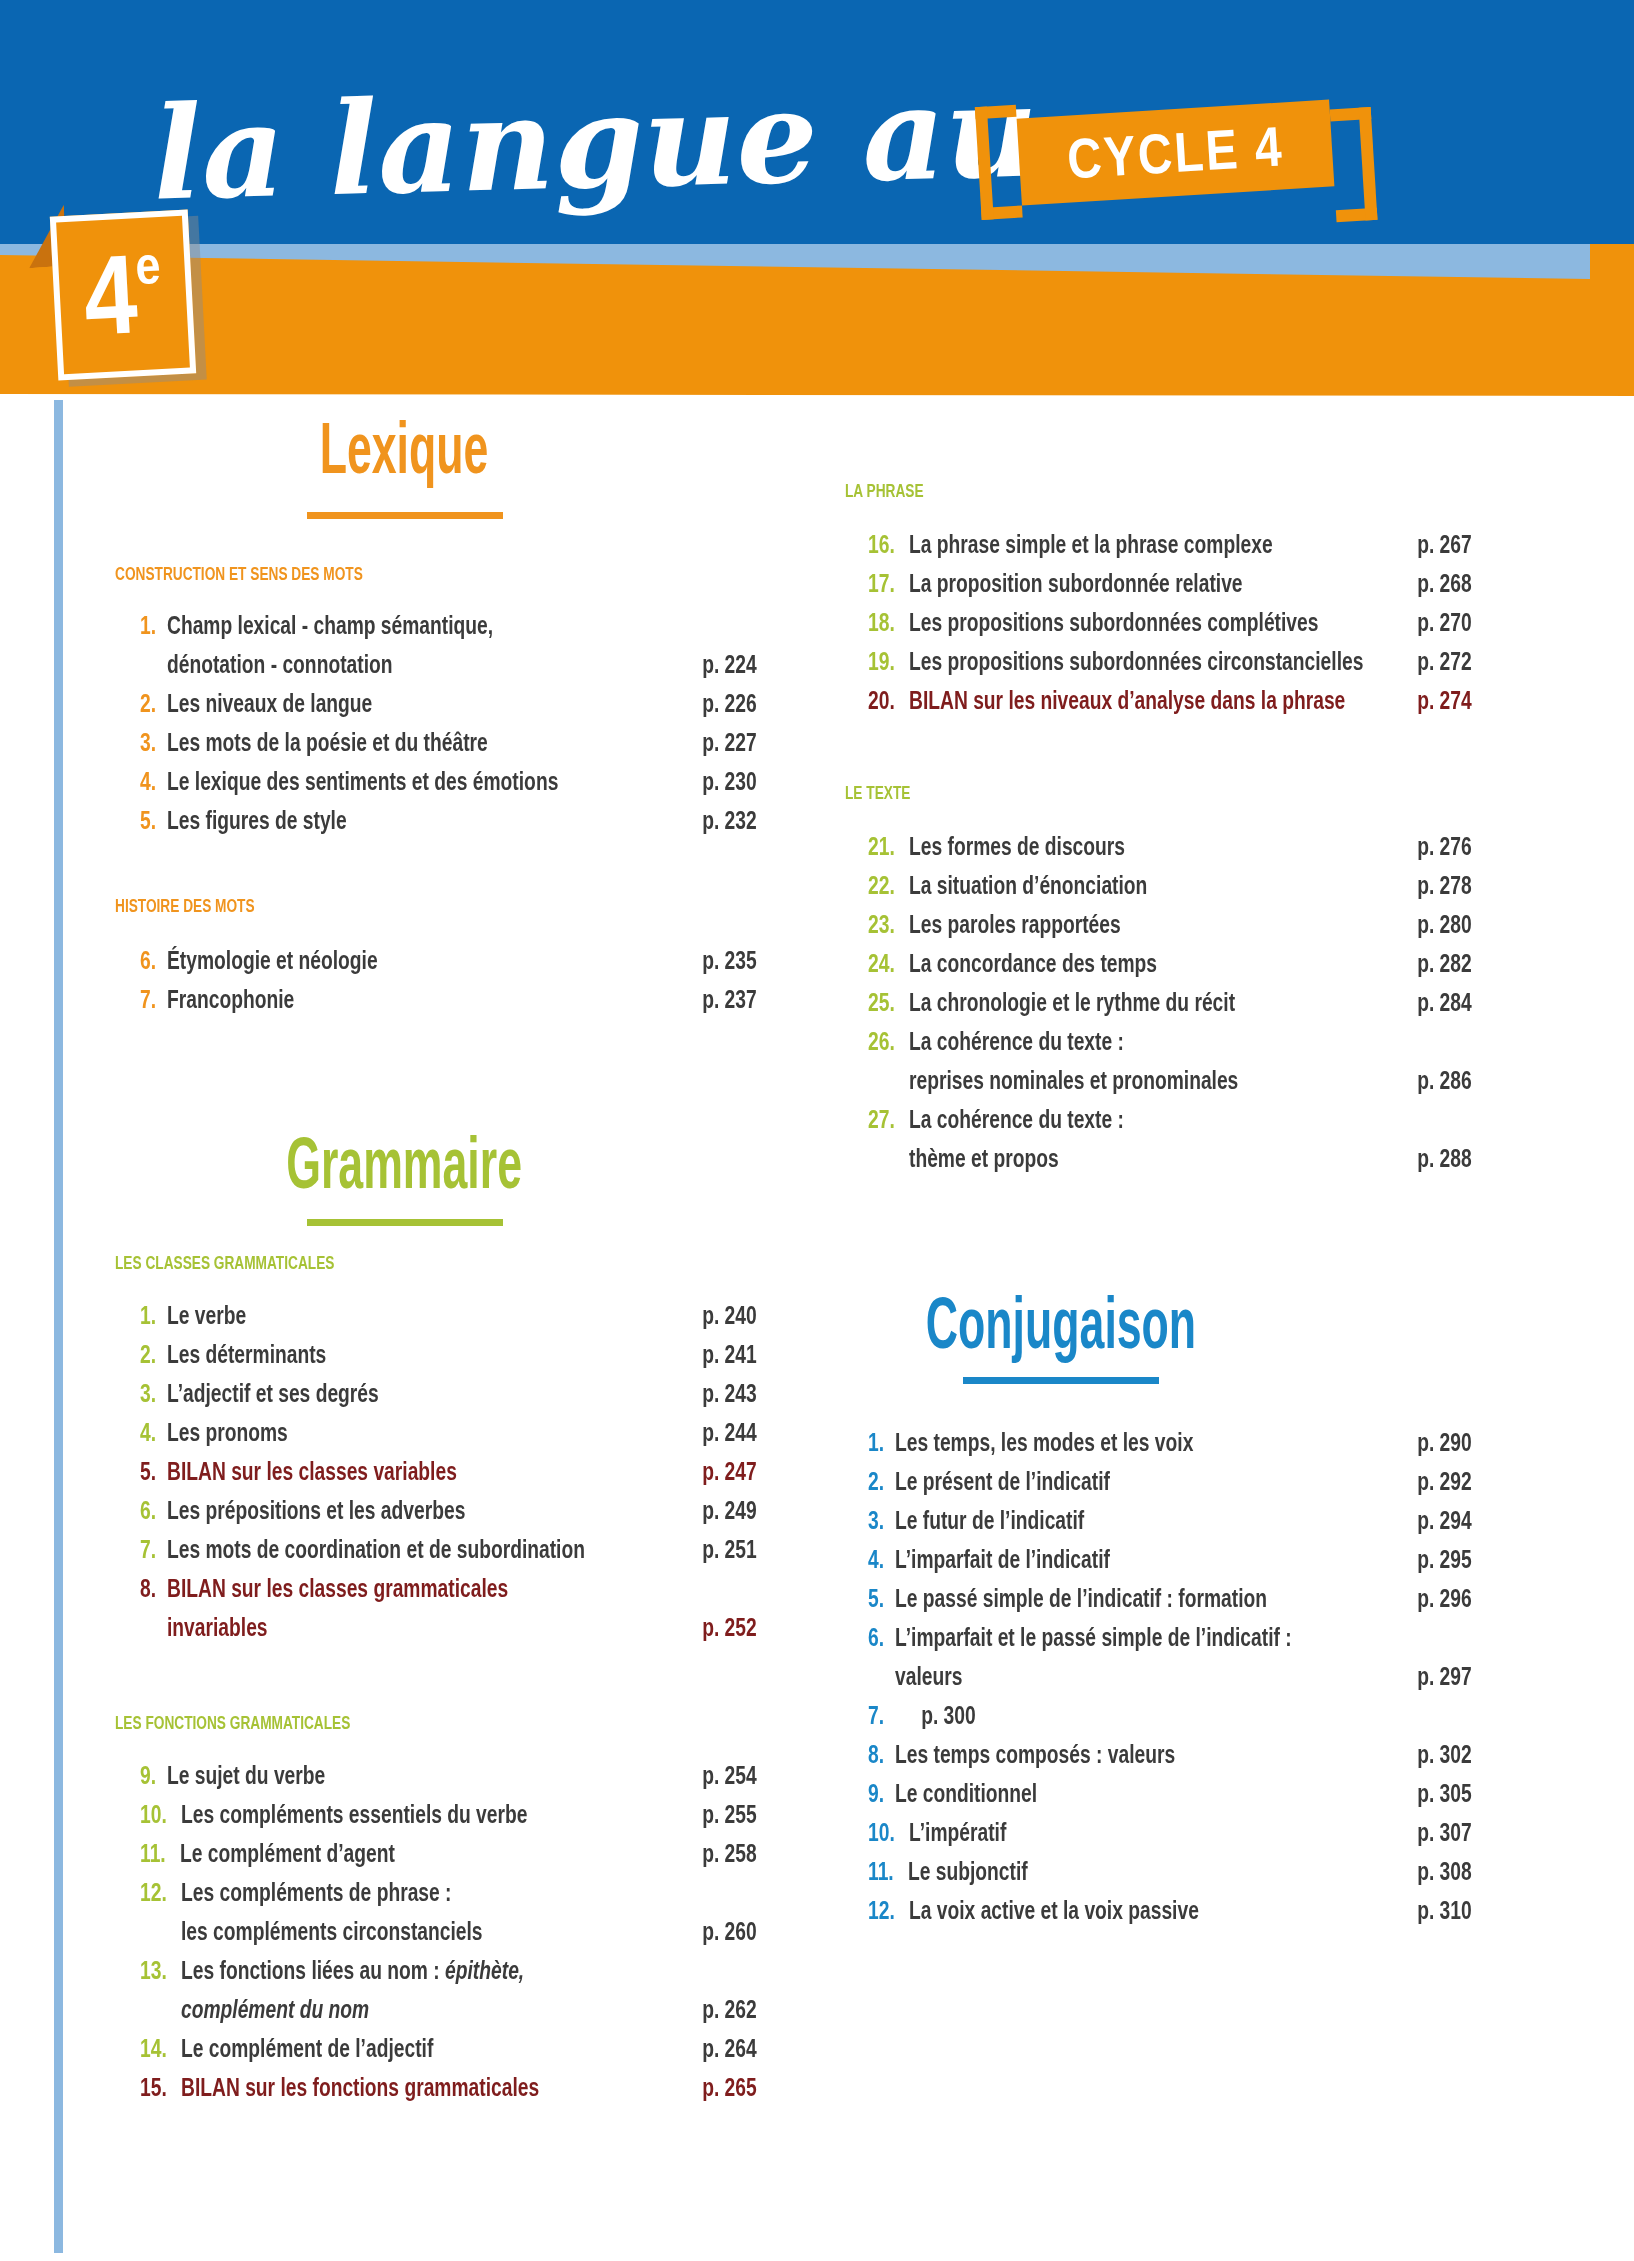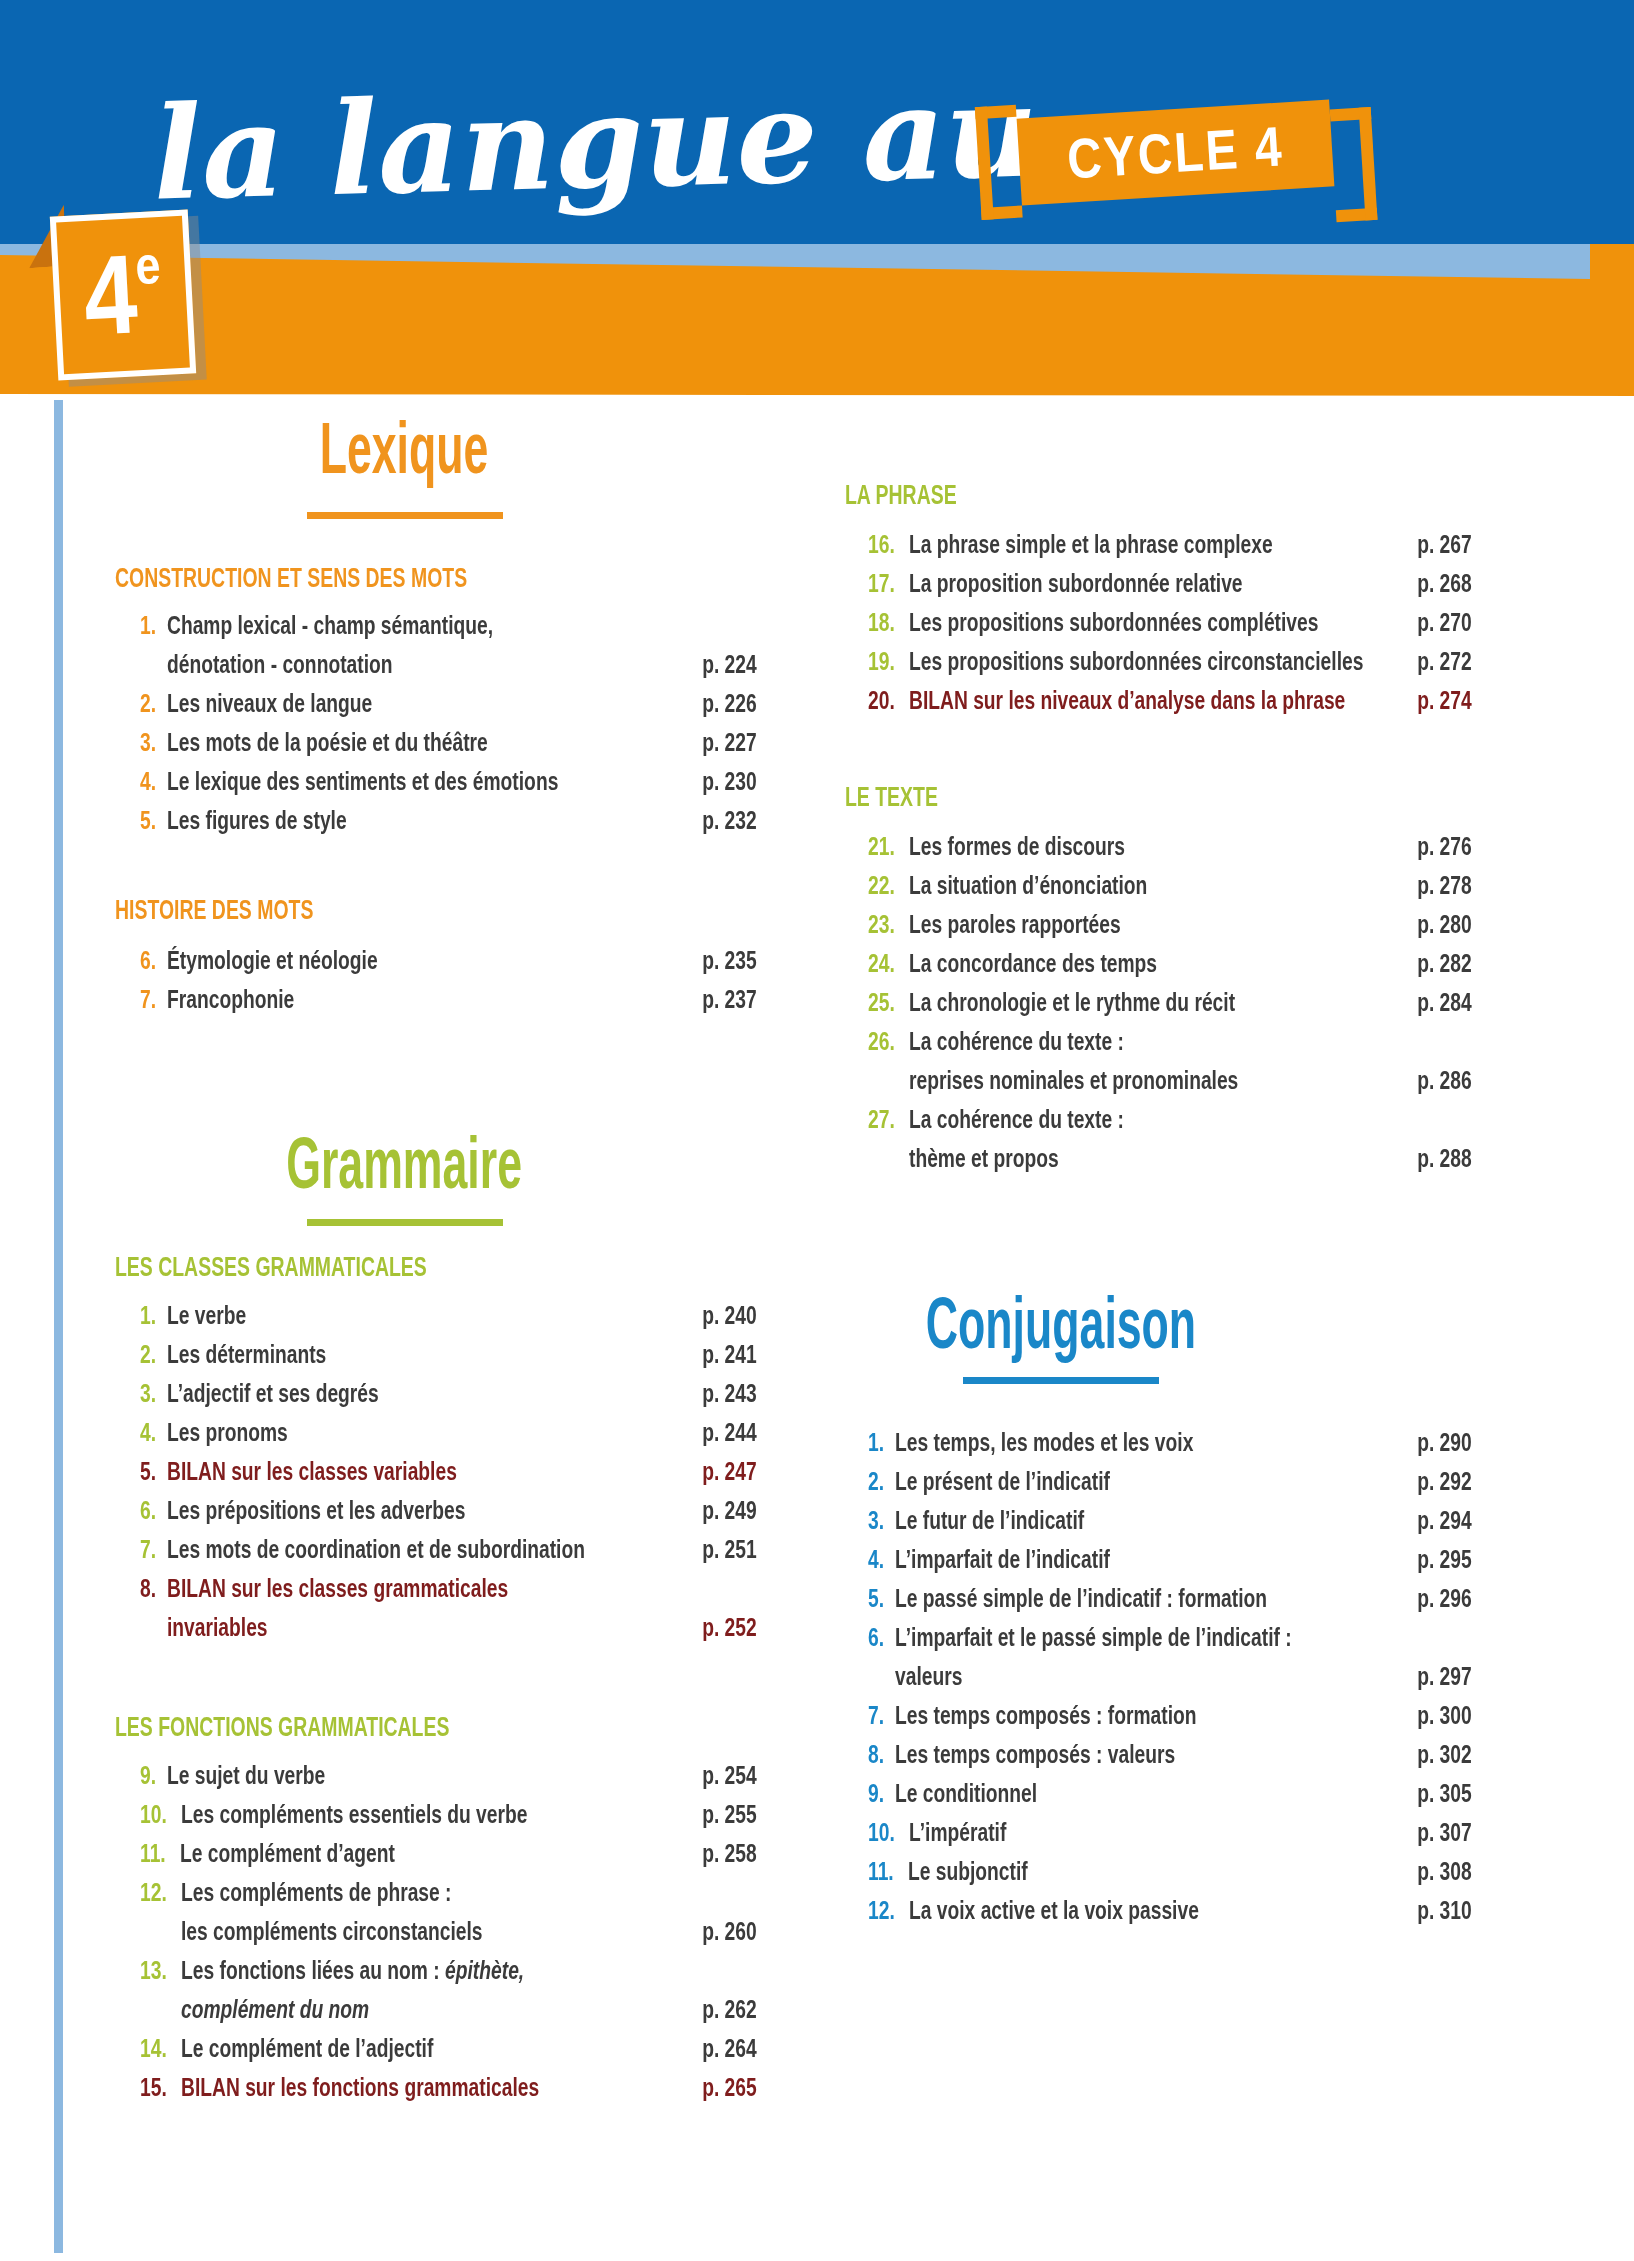--- a/index.html
+++ b/index.html
@@ -43,21 +43,21 @@
   .sx-r{display:inline-block;transform:scaleX(0.74);transform-origin:100% 0;white-space:nowrap;}
   .sx-c{display:inline-block;transform:scaleX(0.62);transform-origin:50% 0;white-space:nowrap;}
   .sx-h{display:inline-block;transform:scaleX(0.72);transform-origin:0 0;white-space:nowrap;}
 
   .sec-title{position:absolute;text-align:center;font-weight:bold;font-size:72px;line-height:1.1;}
   .title-o{color:#f0941e;} .title-g{color:#a6c235;} .title-b{color:#1a87c8;}
   .title-rule{position:absolute;text-align:center;}
   .title-rule span{display:inline-block;width:196px;height:6.8px;}
   .rule-o span{background:#f0941e;} .rule-g span{background:#a6c235;} .rule-b span{background:#1a87c8;}
 
-  .group-head{position:absolute;font-weight:bold;font-size:27px;line-height:1.1;}
+  .group-head{position:absolute;font-weight:bold;font-size:19px;line-height:1.1;}
   .head-o{color:#f0941e;} .head-g{color:#a6c235;}
 
   .toc-list{position:absolute;}
   .trow{display:flex;align-items:flex-start;font-weight:bold;font-size:26px;line-height:39px;color:#3b3b3b;}
   .trow .num{margin-right:5.1px;}
   .trow .txt{flex:1;min-width:0;}
   .trow .pg{margin-left:6.8px;align-self:flex-end;}
   .acc-o .num{color:#f0941e;}
   .acc-g .num{color:#a6c235;}
   .acc-b .num{color:#1a87c8;}
@@ -334,21 +334,20 @@
         <span class="txt"><span class="sx">Le passé simple de l’indicatif : formation</span></span>
         <span class="pg"><span class="sx-r">p. 296</span></span>
       </div>
       <div class="trow">
         <span class="num"><span class="sx">6.</span></span>
         <span class="txt"><span class="sx">L’imparfait et le passé simple de l’indicatif :<br>valeurs</span></span>
         <span class="pg"><span class="sx-r">p. 297</span></span>
       </div>
       <div class="trow">
         <span class="num"><span class="sx">7.</span></span>
-        <span class="txt"><span class="sx">Les temps composés : formation</span></span>
         <span class="pg"><span class="sx-r">p. 300</span></span>
       </div>
       <div class="trow">
         <span class="num"><span class="sx">8.</span></span>
         <span class="txt"><span class="sx">Les temps composés : valeurs</span></span>
         <span class="pg"><span class="sx-r">p. 302</span></span>
       </div>
       <div class="trow">
         <span class="num"><span class="sx">9.</span></span>
         <span class="txt"><span class="sx">Le conditionnel</span></span>

